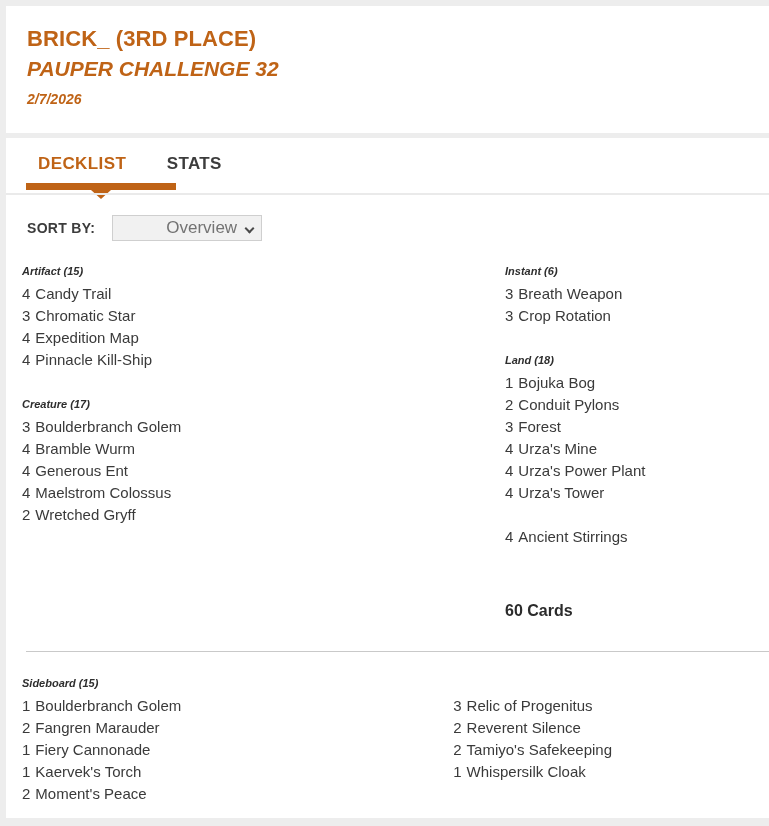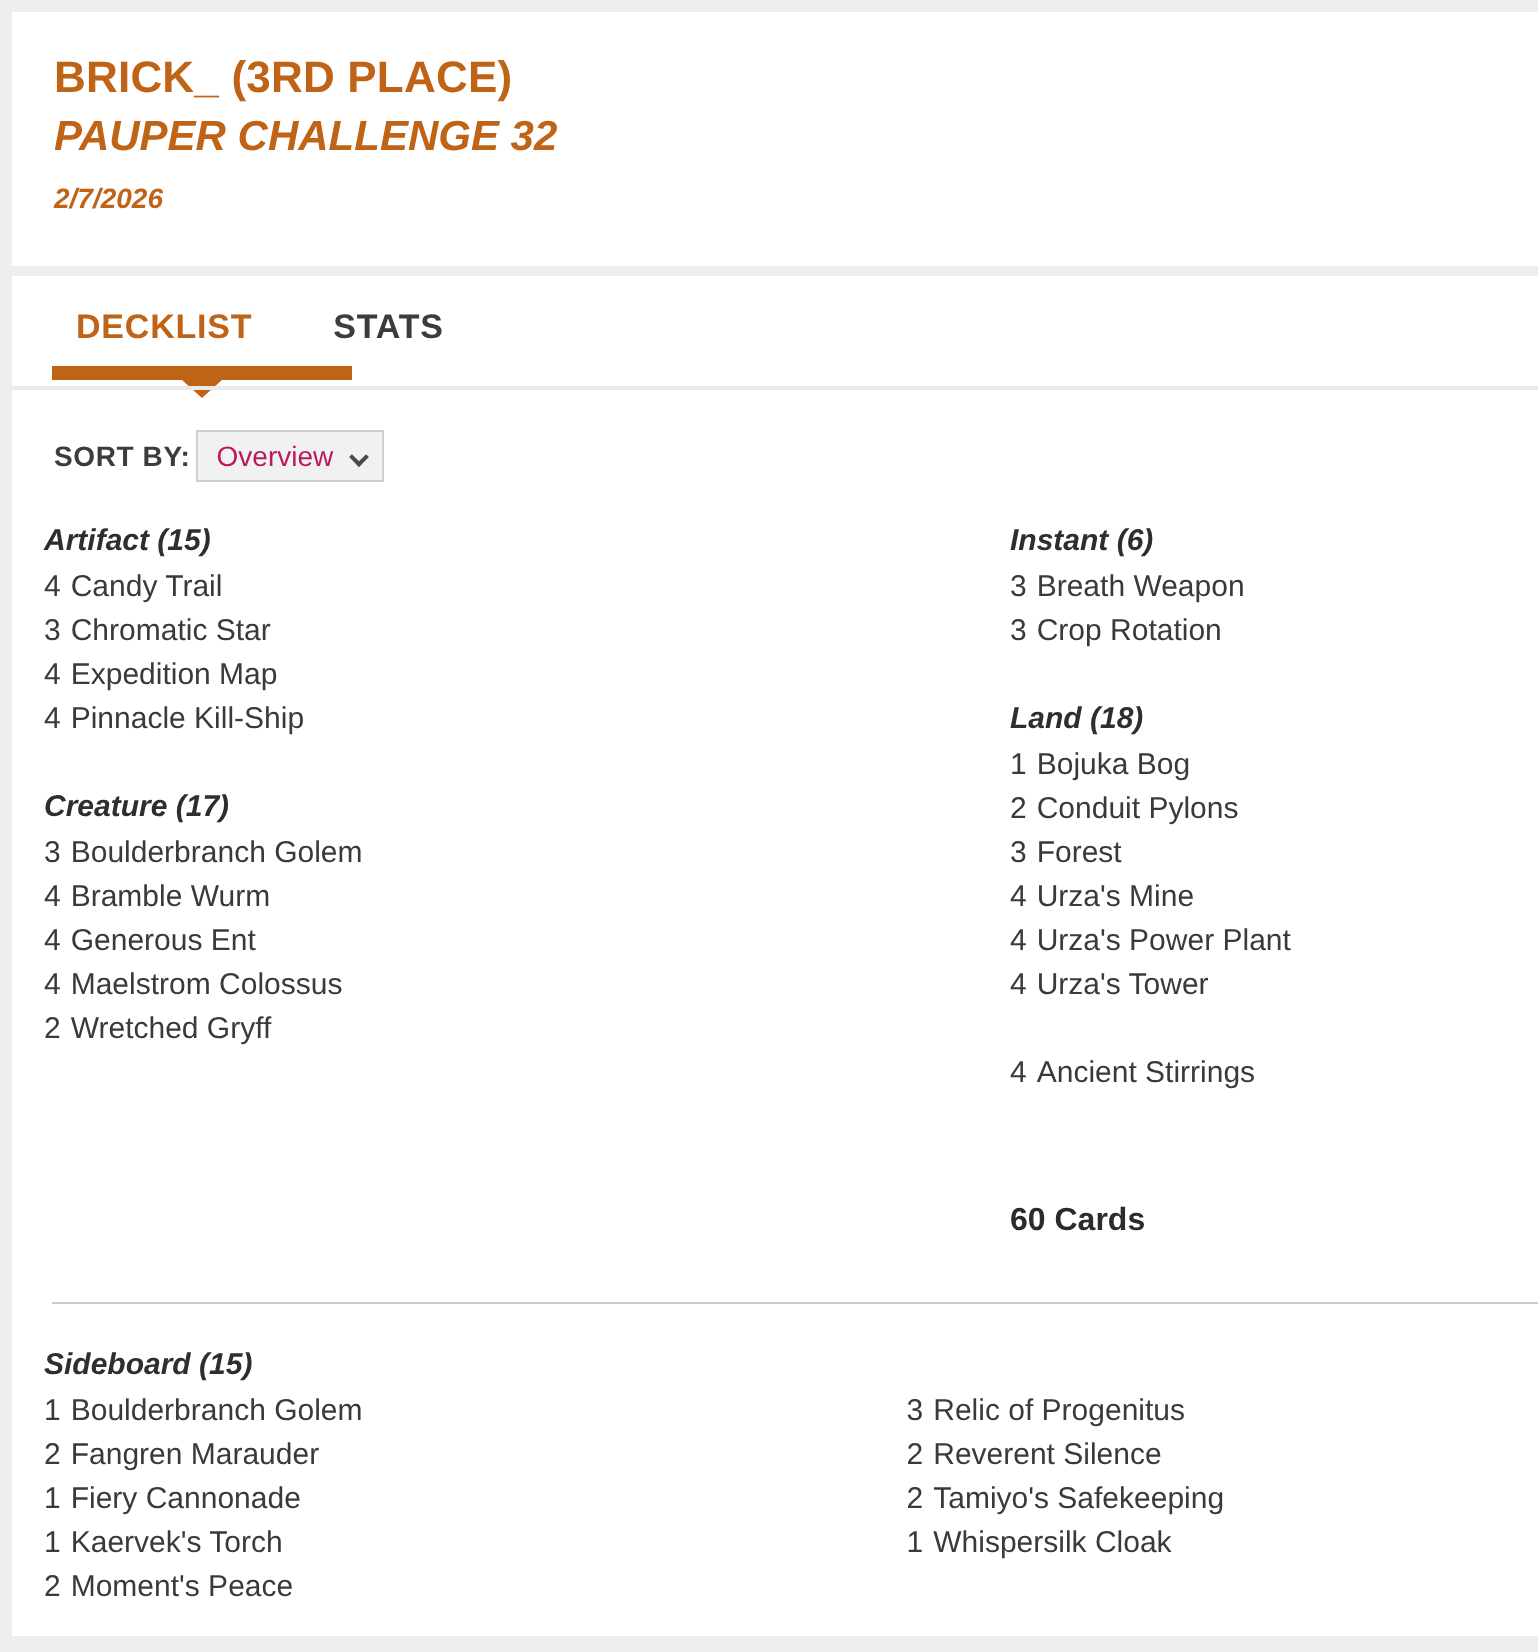--- a/index.html
+++ b/index.html
@@ -100,37 +100,38 @@
     position: absolute;
     left: 21px; top: 77px;
     display: flex;
     align-items: center;
   }
   .sort-label {
     font-size: 14px;
     font-weight: bold;
     color: #3c3c3c;
     letter-spacing: 0.3px;
-    margin-right: 3px;
+    margin-right: 17px;
   }
   .sort-select {
     position: relative;
     display: inline-flex;
     align-items: center;
     background: #f1f1f1;
     border: 1px solid #cfcfcf;
     height: 26px;
     padding: 0 24px 0 9px;
     cursor: pointer;
   }
   .sort-select .val {
-    color: #be185d;
-    font-size: 14px;
+    color: #737373;
+    font-size: 17px;
     line-height: 24px;
     white-space: nowrap;
+    margin-left: 44px;
   }
   .sort-chevron {
     position: absolute;
     right: 8px; top: 9px;
     width: 7px; height: 7px;
     border-right: 2px solid #4a4a4a;
     border-bottom: 2px solid #4a4a4a;
     transform: rotate(45deg);
   }
 
@@ -145,21 +146,21 @@
     display: flex;
   }
   .col {
     width: 499px;
     padding-left: 16px;
   }
   .col.right { width: 264px; padding-left: 0; }
   .section { margin-bottom: 22px; }
   .section:last-child { margin-bottom: 0; }
   .section-title {
-    font-size: 15px;
+    font-size: 11px;
     font-weight: bold;
     font-style: italic;
     color: #2e2e2e;
     line-height: 22px;
     margin-bottom: 1px;
     white-space: nowrap;
   }
   .card-line {
     font-size: 15px;
     color: #3a3a3a;

